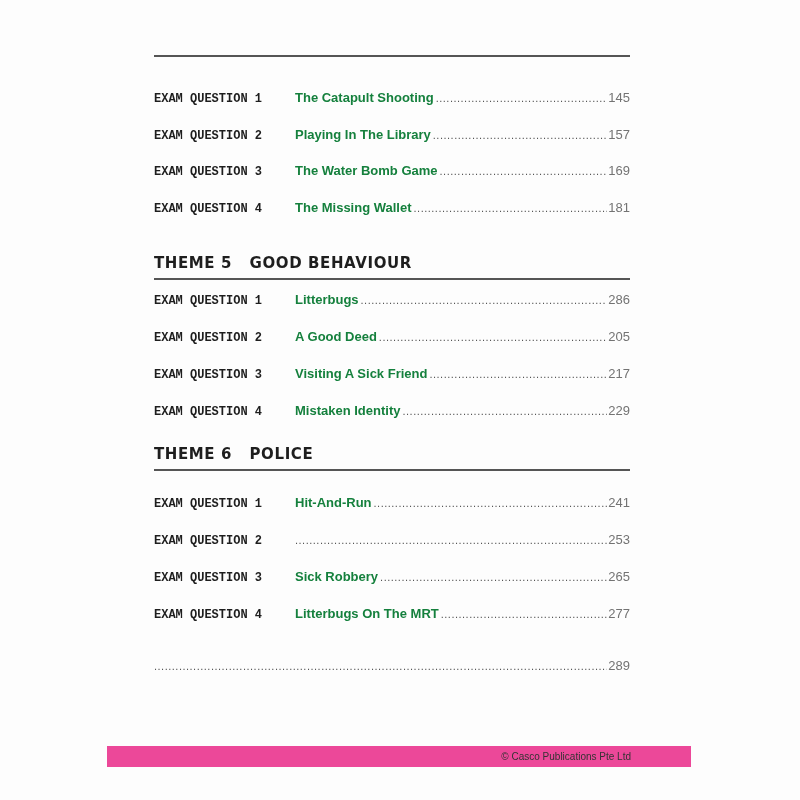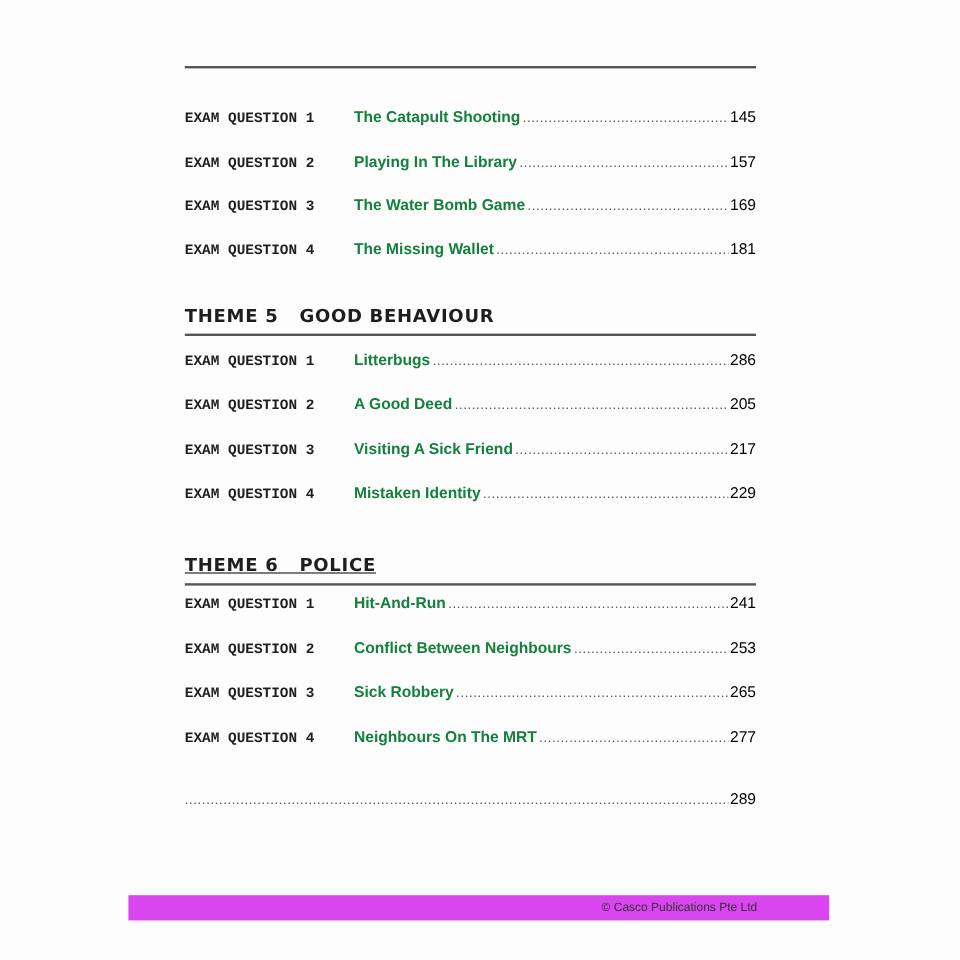--- a/index.html
+++ b/index.html
@@ -73,21 +73,21 @@
       white-space: nowrap;
       color: #555;
       font-size: 11px;
       letter-spacing: 0.5px;
     }
     .entry-leader::before {
       content: "..................................................................................................................................................................";
     }
     .entry-page {
       flex: 0 0 auto;
-      color: #000000;
+      color: #737373;
       padding-left: 1px;
       text-align: right;
     }
     .answers {
       position: absolute;
       left: 154px;
       top: 657px;
       width: 476px;
       height: 18px;
       display: flex;
@@ -103,21 +103,21 @@
       white-space: nowrap;
       flex: 0 0 auto;
       padding-right: 3px;
     }
     .footer-bar {
       position: absolute;
       left: 107px;
       top: 746px;
       width: 584px;
       height: 21px;
-      background: #d946ef;
+      background: #ec4899;
     }
     .footer-text {
       position: absolute;
       right: 60px;
       top: 0;
       height: 21px;
       line-height: 21px;
       font-size: 10px;
       color: #333;
       white-space: nowrap;
@@ -178,45 +178,44 @@
     <span class="entry-leader"></span>
     <span class="entry-page">217</span>
   </div>
   <div class="entry" style="top:402px;">
     <span class="entry-label">EXAM QUESTION 4</span>
     <span class="entry-title">Mistaken Identity</span>
     <span class="entry-leader"></span>
     <span class="entry-page">229</span>
   </div>
 
-  <div class="theme" style="top:461px;text-decoration:underline;">
+  <div class="theme" style="top:444px;">
     <div class="theme-title">THEME 6   POLICE</div>
     <div class="theme-rule"></div>
   </div>
   <div class="entry" style="top:494px;">
     <span class="entry-label">EXAM QUESTION 1</span>
     <span class="entry-title">Hit-And-Run</span>
     <span class="entry-leader"></span>
     <span class="entry-page">241</span>
   </div>
   <div class="entry" style="top:531px;">
     <span class="entry-label">EXAM QUESTION 2</span>
-    <span class="entry-title">Conflict Between Neighbours</span>
     <span class="entry-leader"></span>
     <span class="entry-page">253</span>
   </div>
   <div class="entry" style="top:568px;">
     <span class="entry-label">EXAM QUESTION 3</span>
     <span class="entry-title">Sick Robbery</span>
     <span class="entry-leader"></span>
     <span class="entry-page">265</span>
   </div>
   <div class="entry" style="top:605px;">
     <span class="entry-label">EXAM QUESTION 4</span>
-    <span class="entry-title">Neighbours On The MRT</span>
+    <span class="entry-title">Litterbugs On The MRT</span>
     <span class="entry-leader"></span>
     <span class="entry-page">277</span>
   </div>
 </div>
 
 <div class="answers">
   <span class="entry-leader"></span>
   <span class="entry-page">289</span>
 </div>
 

